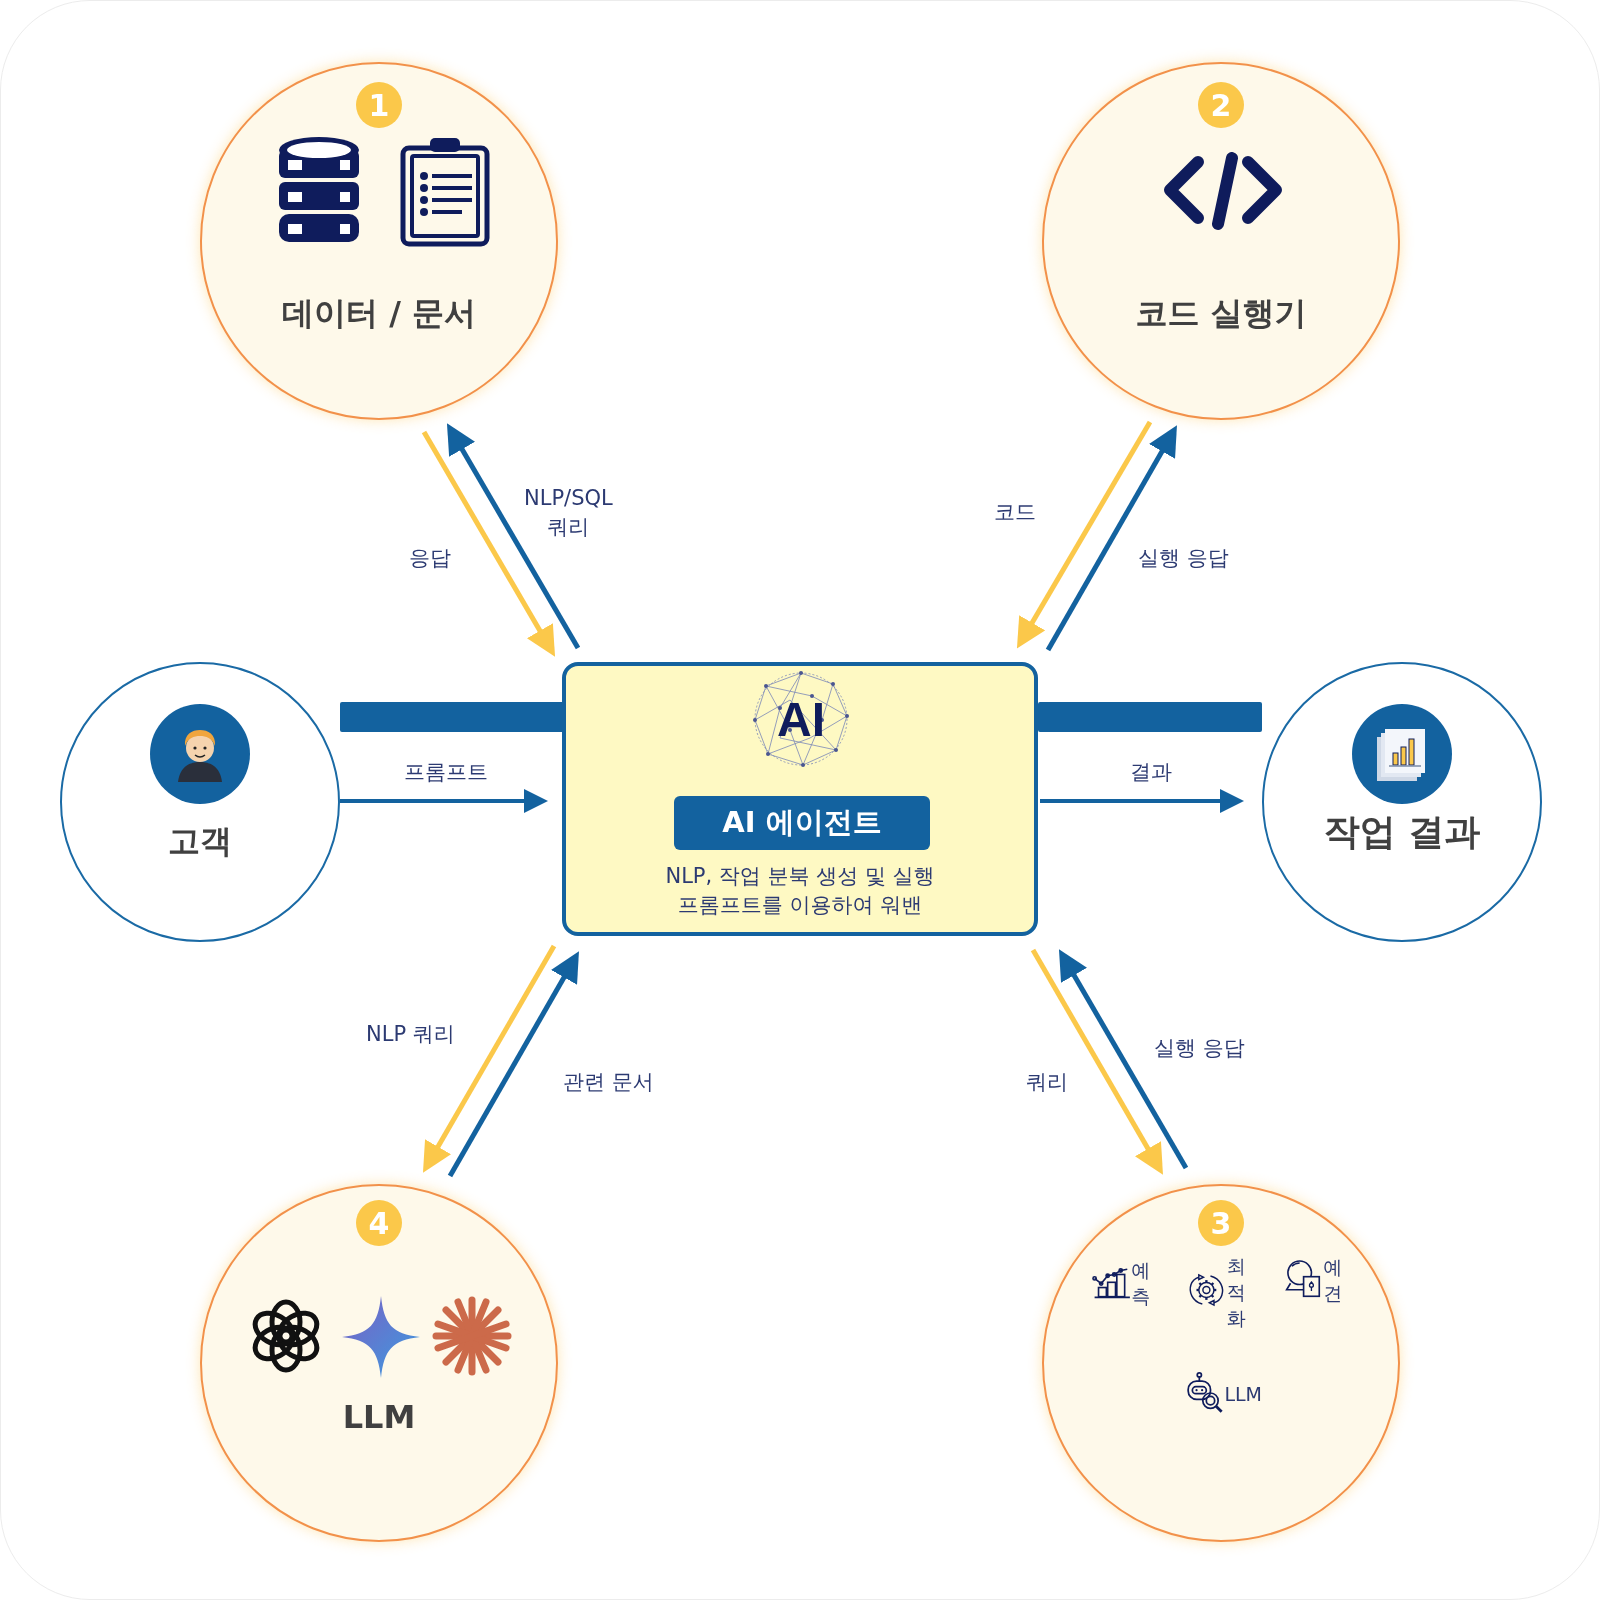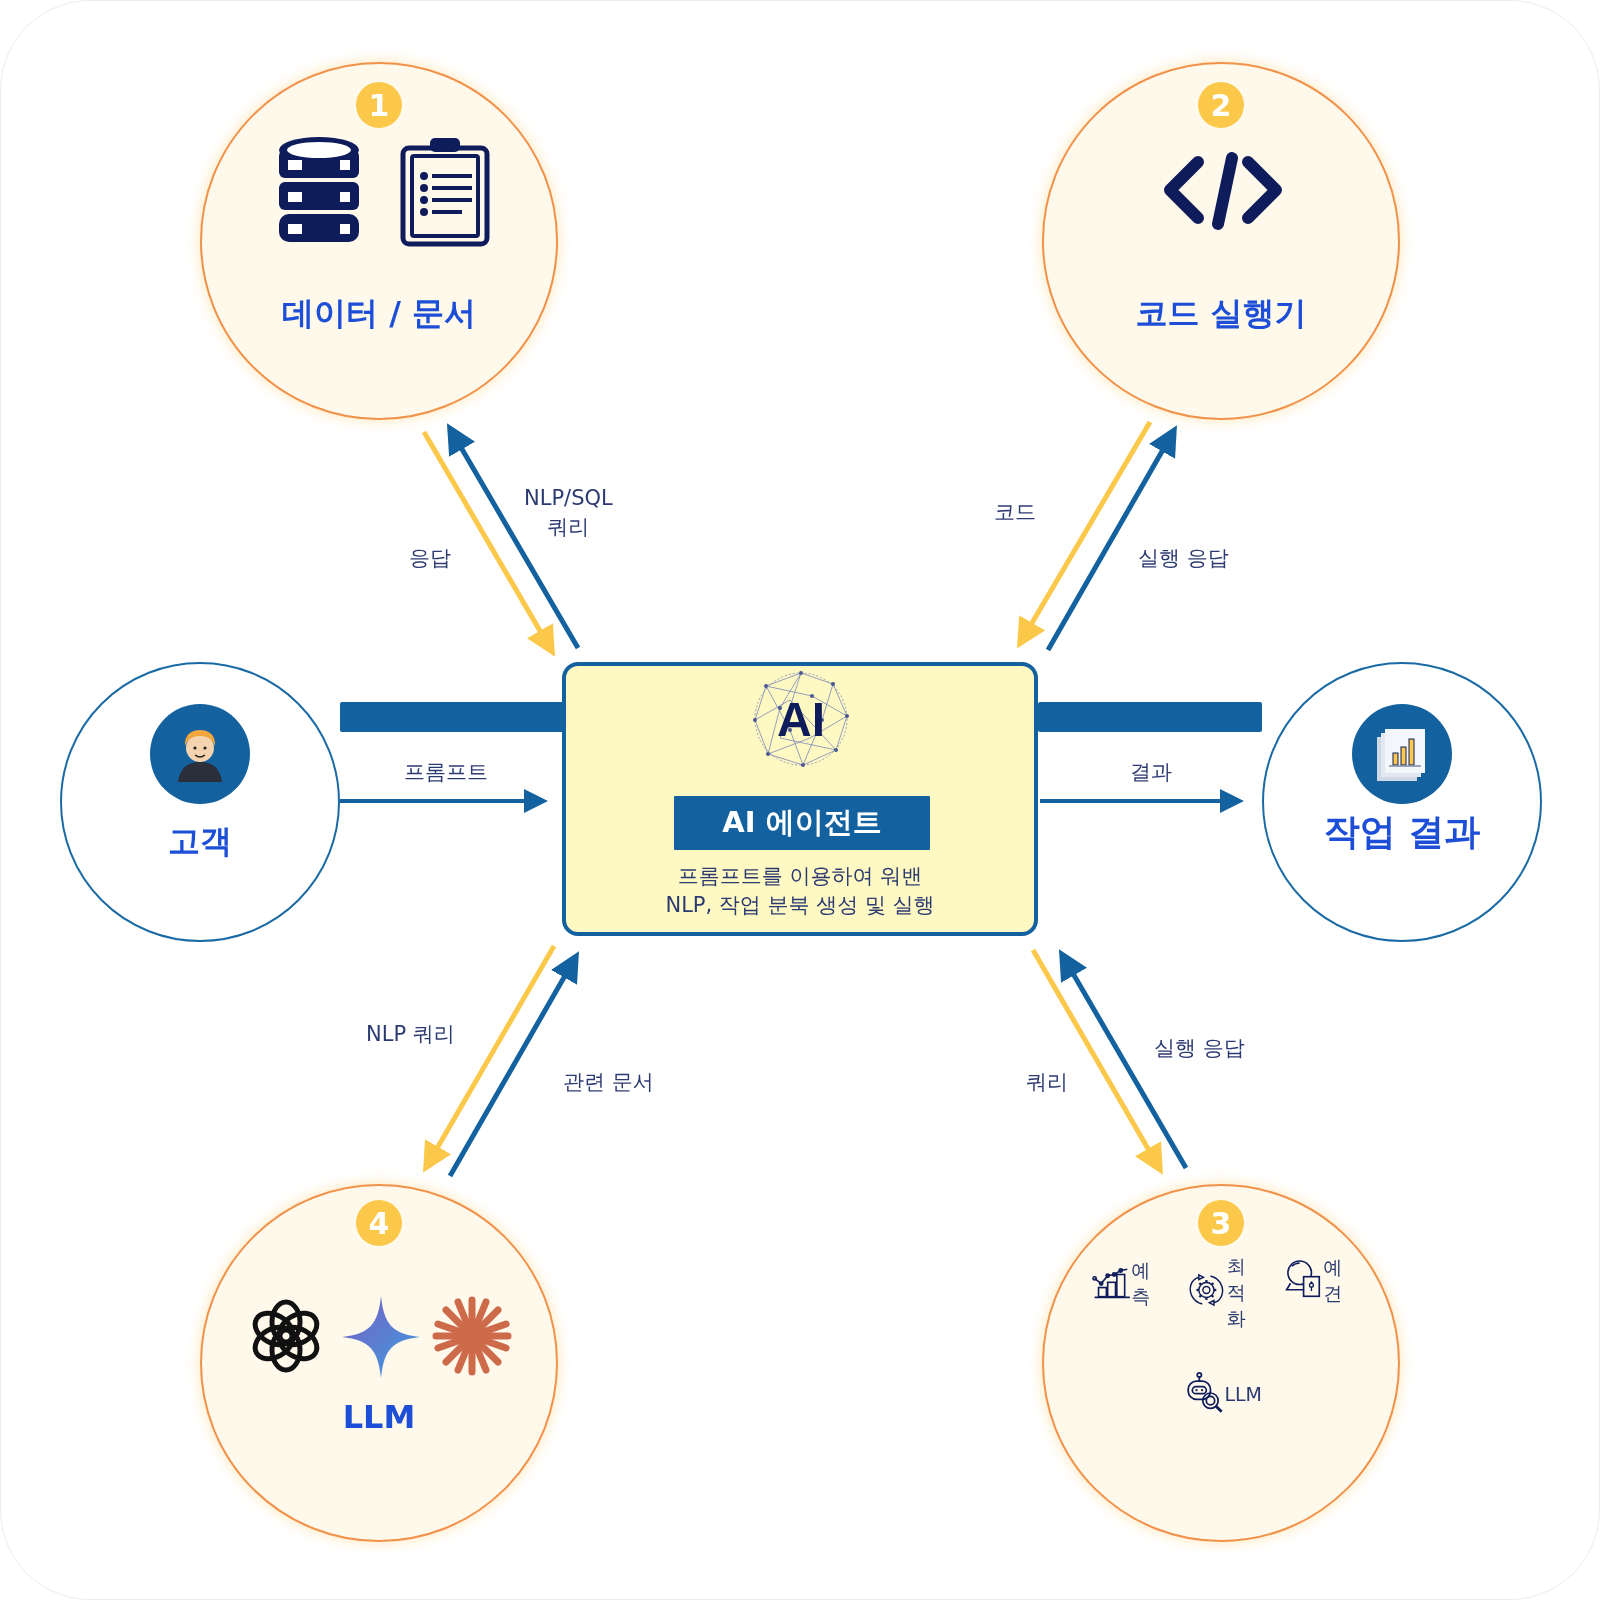--- a/index.html
+++ b/index.html
@@ -7,28 +7,28 @@
   body { font-family: "DejaVu Sans", "Liberation Sans", sans-serif; color: #0f1c5c; position: relative; }
   .frame { position: absolute; left: 0; top: 0; width: 1600px; height: 1600px; border: 1px solid #ececec; border-radius: 90px; }
   svg.lines { position: absolute; left: 0; top: 0; width: 1600px; height: 1600px; }
 
   .node { position: absolute; border-radius: 50%; display: flex; flex-direction: column; align-items: center; }
   .node.warm { background: #fef9ea; border: 2px solid #f2914a; box-shadow: 0 0 14px rgba(252, 200, 90, 0.45); }
   .node.cool { background: #ffffff; border: 2px solid #1a6aa5; }
 
   .badge { position: absolute; width: 46px; height: 46px; border-radius: 50%; background: #fbc84a; color: #fff; font-weight: bold; font-size: 30px; display: flex; align-items: center; justify-content: center; left: 50%; transform: translateX(-50%); }
 
-  .node-title { position: absolute; left: 0; right: 0; text-align: center; font-weight: bold; color: #1d4ed8; }
+  .node-title { position: absolute; left: 0; right: 0; text-align: center; font-weight: bold; color: #404040; }
 
   .icon-circle { position: absolute; width: 100px; height: 100px; border-radius: 50%; background: #13629f; left: 50%; transform: translateX(-50%); display: flex; align-items: center; justify-content: center; }
 
   .edge-label { position: absolute; font-size: 21px; color: #2c3a72; text-align: center; line-height: 29px; white-space: nowrap; }
 
   .agent-box { position: absolute; left: 562px; top: 662px; width: 476px; height: 274px; border: 4px solid #13629f; border-radius: 16px; background: #fef9c3; }
-  .agent-title { position: absolute; left: 108px; top: 130px; width: 256px; height: 54px; background: #13629f; color: #fff; font-weight: bold; font-size: 29px; display: flex; align-items: center; justify-content: center; border-radius: 1px; }
+  .agent-title { position: absolute; left: 108px; top: 130px; width: 256px; height: 54px; background: #13629f; color: #fff; font-weight: bold; font-size: 29px; display: flex; align-items: center; justify-content: center; border-radius: 6px; }
   .agent-desc { position: absolute; left: 0; right: 0; top: 196px; text-align: center; font-size: 21px; line-height: 29px; color: #2c3a72; }
 
   .ml-item { position: absolute; display: flex; flex-direction: row; align-items: center; }
   .ml-label { font-size: 19px; color: #2c3a72; margin-top: 6px; }
 </style>
 </head>
 <body>
 
 <div class="frame"></div>
 
@@ -271,22 +271,22 @@
         <circle cx="16" cy="18" r="2"></circle>
       <circle cx="30" cy="40" r="2"></circle>
         <circle cx="62" cy="28" r="2"></circle>
         <circle cx="72" cy="52" r="2"></circle>
         <circle cx="40" cy="62" r="2"></circle>
     </g>
     <text x="51" y="68" text-anchor="middle" font-family="Liberation Sans, sans-serif" font-weight="bold" font-size="48" fill="#0f1c5c">AI</text>
   </svg>
   <div class="agent-title">AI 에이전트</div>
   <div class="agent-desc">
+    <div>NLP, 작업 분북 생성 및 실행</div>
     <div>프롬프트를 이용하여 워밴</div>
-    <div>NLP, 작업 분북 생성 및 실행</div>
   </div>
 </div>
 
 <div class="edge-label" style="left:409px; top:544px;">응답</div>
 <div class="edge-label" style="left:524px; top:484px;">
   <div>NLP/SQL</div>
   <div>쿼리</div>
 </div>
 <div class="edge-label" style="left:994px; top:498px;">코드</div>
 <div class="edge-label" style="left:1138px; top:544px;">실행 응답</div>

